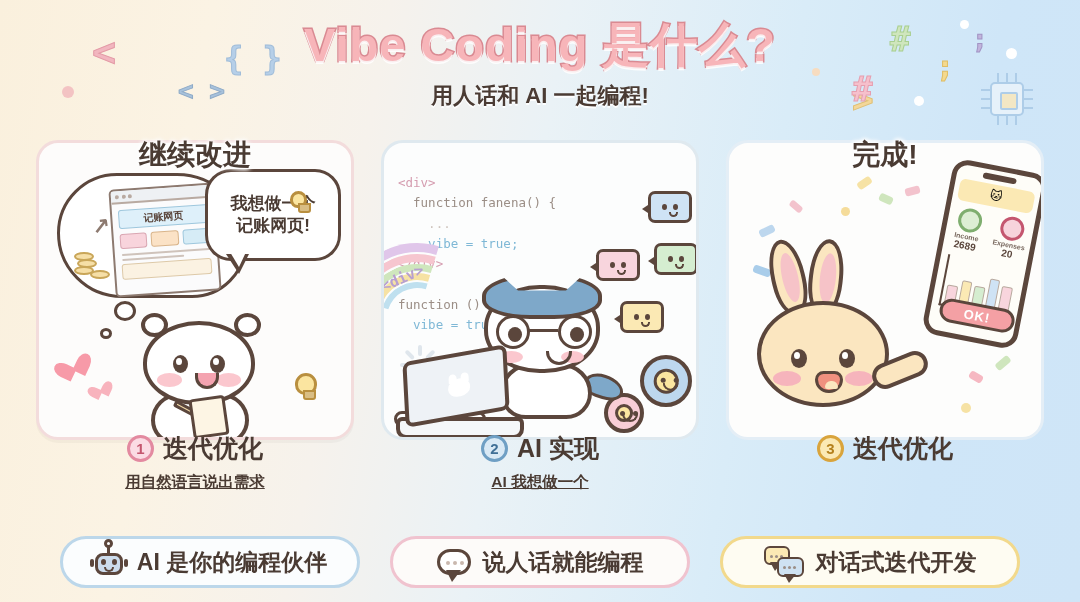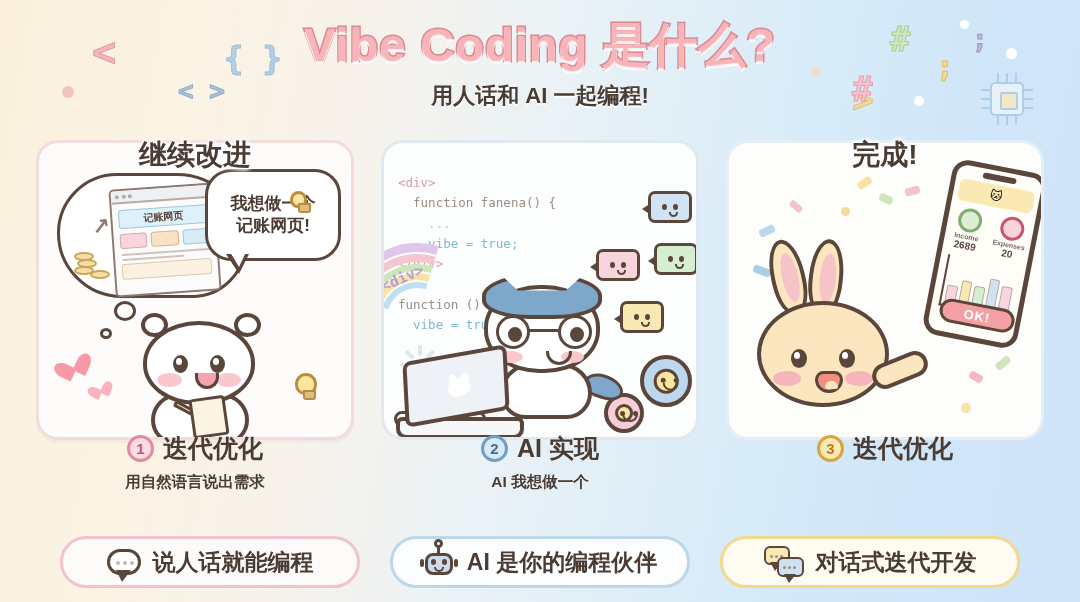--- a/index.html
+++ b/index.html
@@ -270,21 +270,21 @@
 
   
   .steps{ position:absolute; top:432px; left:0; width:1080px; height:78px; display:flex;
           justify-content:space-between; padding:0 36px; z-index:5; }
   .step{ width:318px; text-align:center; }
   .step .row{ display:flex; align-items:center; justify-content:center; gap:9px; }
   .step .num{ width:27px; height:27px; border-radius:50%; border:3px solid;
               display:flex; align-items:center; justify-content:center;
               font-size:15px; font-weight:800; flex:0 0 auto; }
   .step .nm{ font-size:25px; font-weight:800; color:#4a3b33; }
-  .step .desc{ margin-top:7px; font-size:15.5px; font-weight:700; color:#4a3b33; }
+  .step .desc{ margin-top:7px; font-size:15.5px; font-weight:700; color:#4a3b33;text-decoration:underline; }
   .step.s1 .num{ border-color:#e38aa0; color:#c4566f; background:#fbdbe4; }
   .step.s2 .num{ border-color:#6f9fc4; color:#3f6f96; background:#d9e9f5; }
   .step.s3 .num{ border-color:#d9a43c; color:#b4801c; background:#fbe9b4; }
 
   
   .banners{ position:absolute; bottom:10px; left:0; width:1080px; height:56px;
             display:flex; justify-content:space-between; padding:0 60px; z-index:5; }
   .banner{ width:300px; height:52px; border-radius:26px; display:flex; align-items:center;
            justify-content:center; gap:12px; font-size:23px; font-weight:800; color:#4a3b33;
            background:#fdfbf9; }
@@ -638,39 +638,39 @@
   </div>
   <div class="step s3">
     <div class="row">
       <span class="num">3</span>
       <span class="nm">迭代优化</span>
     </div>
   </div>
 </div>
 
 <div class="banners">
-  <div class="banner b1">
-    <span class="ico chat">
-        <i></i>
-      </span>
-    <span>说人话就能编程</span>
-  </div>
   <div class="banner b2">
     <span class="ico robot">
       <span class="antb"></span>
         <span class="ant"></span>
       <span class="ear l"></span>
         <span class="ear r"></span>
       <span class="face"></span>
         <span class="e l"></span>
         <span class="e r"></span>
         <span class="m"></span>
     </span>
     <span>AI 是你的编程伙伴</span>
   </div>
+  <div class="banner b1">
+    <span class="ico chat">
+        <i></i>
+      </span>
+    <span>说人话就能编程</span>
+  </div>
   <div class="banner b3">
     <span class="ico chats">
       <span class="b b1">
           <i></i>
         </span>
         <span class="b b2">
           <i></i>
         </span>
     </span>
     <span>对话式迭代开发</span>

